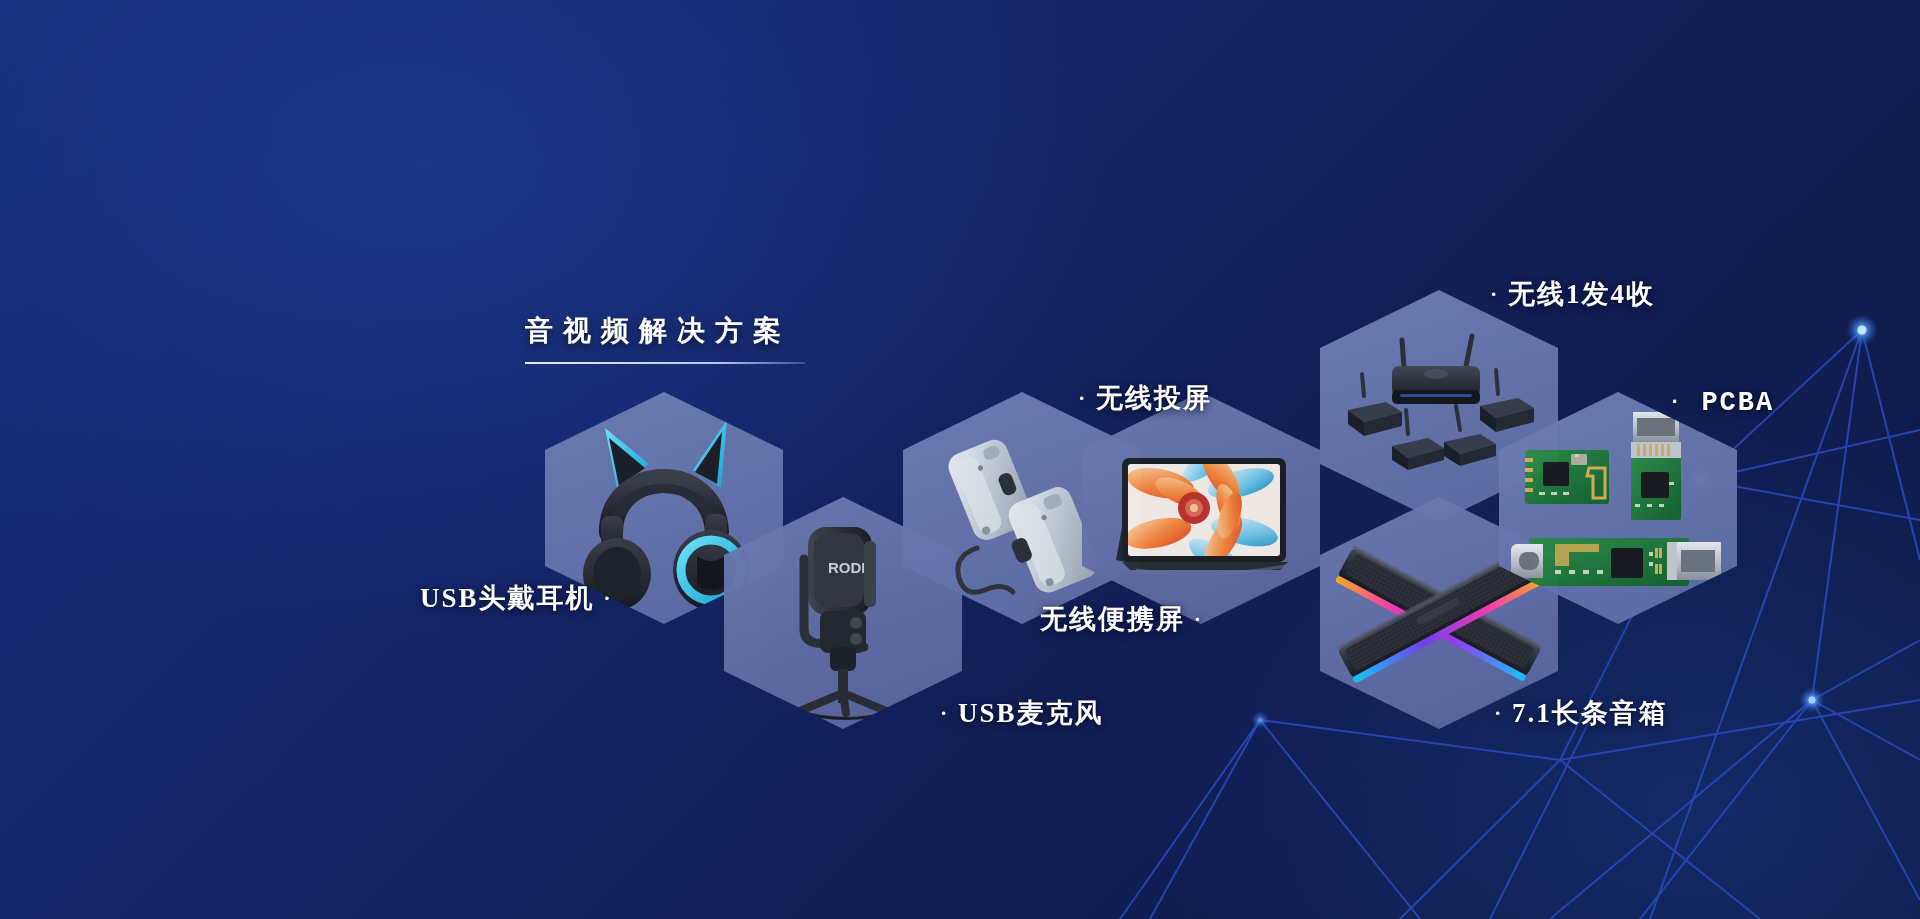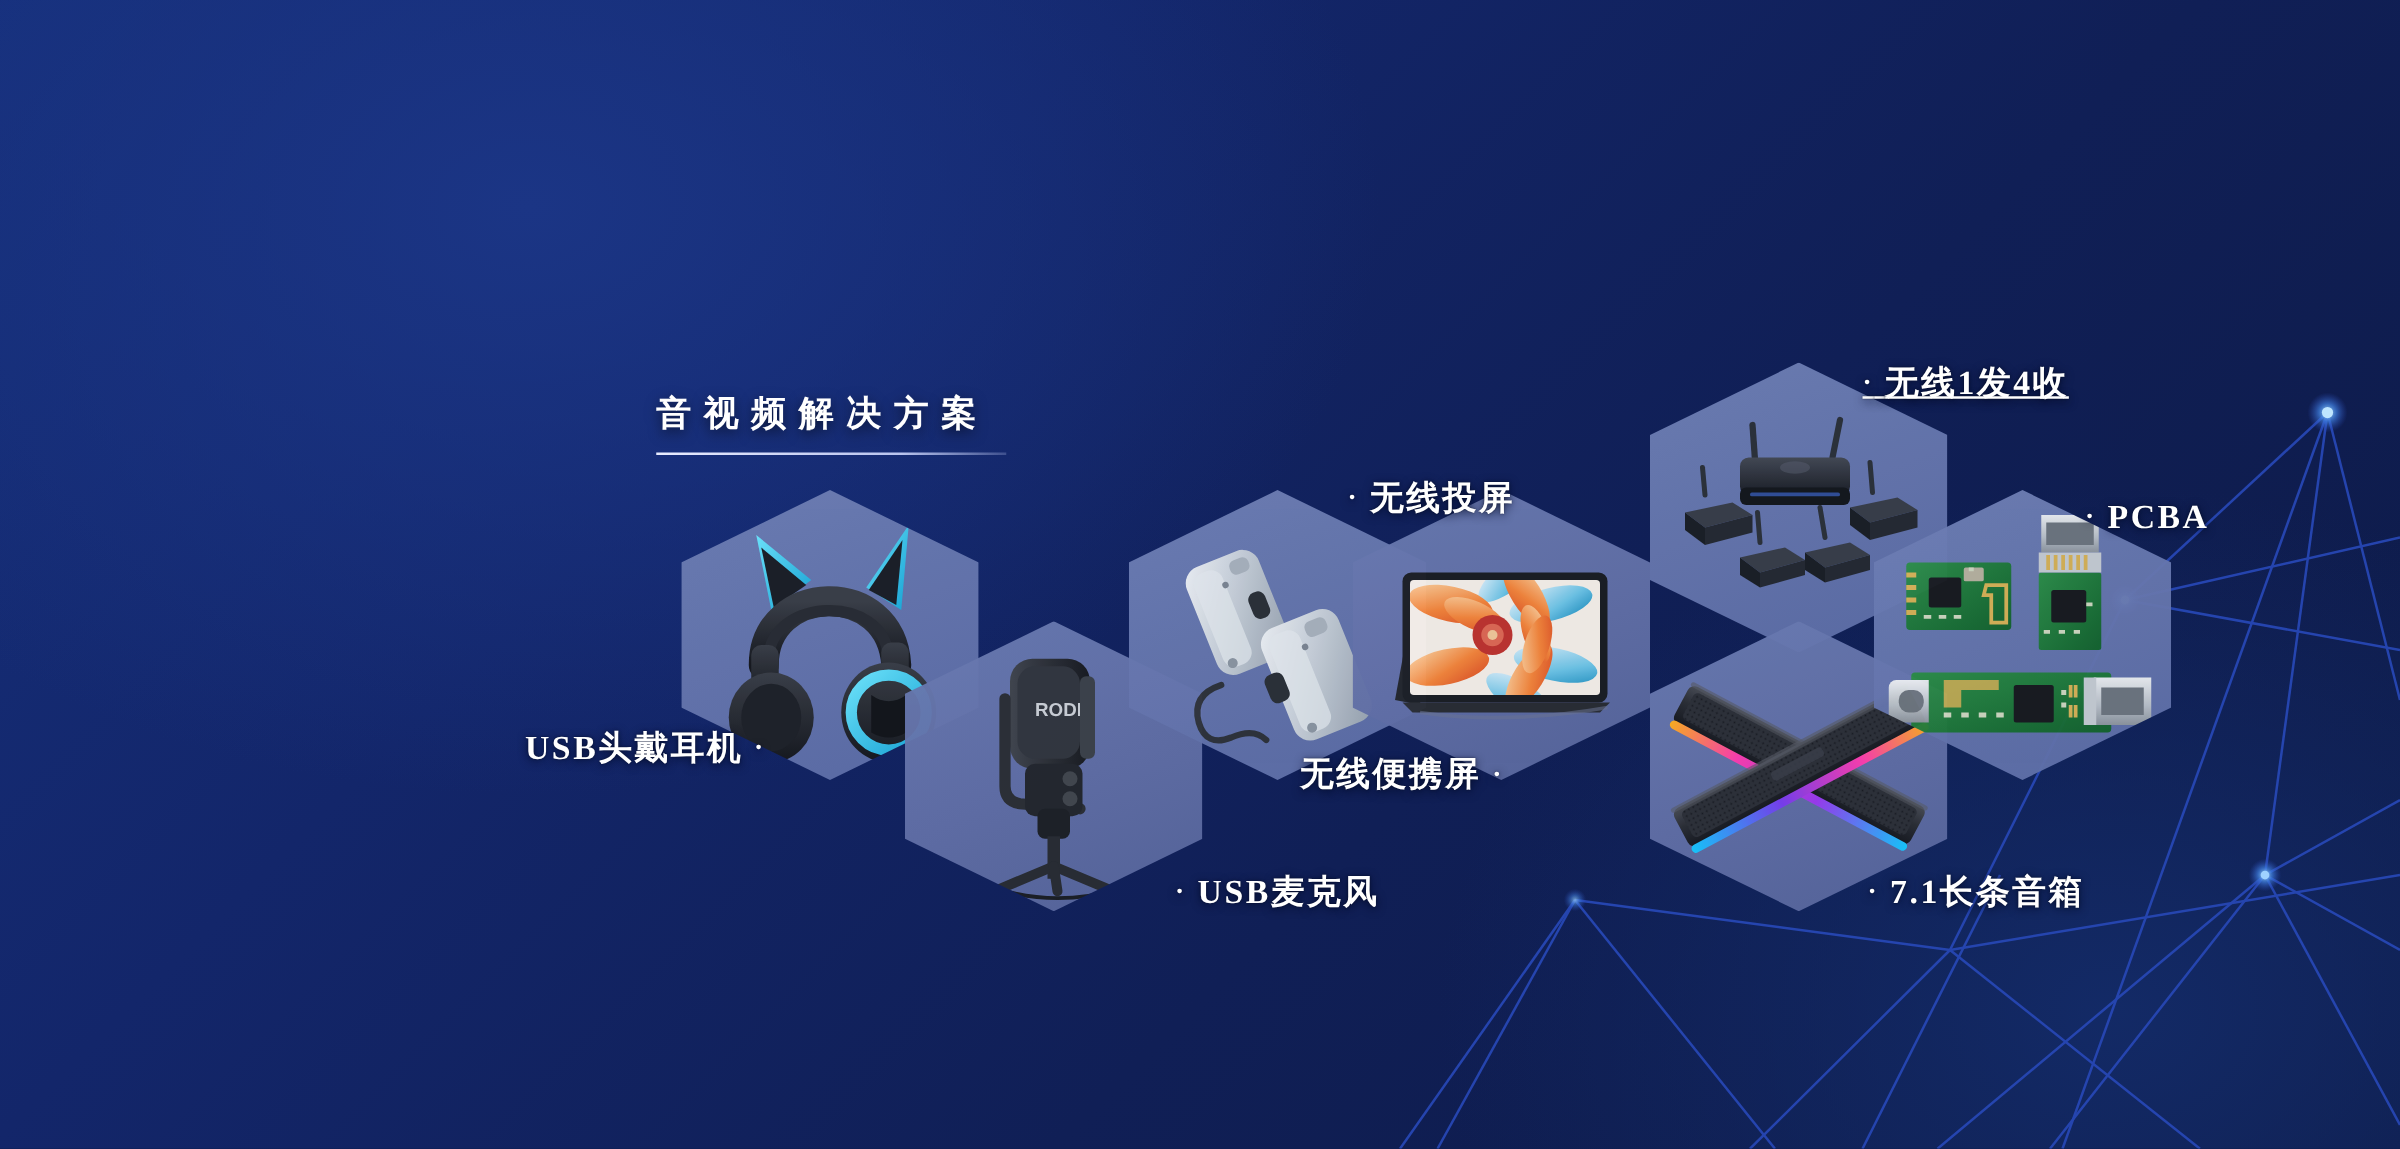--- a/index.html
+++ b/index.html
@@ -449,26 +449,26 @@
   <div class="lbl" style="left:1078px;top:380px;">
     <span class="dot">·</span>
     <span>无线投屏</span>
   </div>
 
   <div class="lbl" style="left:1040px;top:601px;">
     <span>无线便携屏</span>
     <span class="dot">·</span>
   </div>
 
-  <div class="lbl" style="left:1490px;top:288px;text-decoration:underline;">
+  <div class="lbl" style="left:1490px;top:276px;">
     <span class="dot">·</span>
     <span>无线1发4收</span>
   </div>
 
-  <div class="lbl" style="left:1668px;top:398px;">
+  <div class="lbl" style="left:1668px;top:388px;font-family:Liberation Mono, monospace;">
     <span class="dot">·</span>
     <span>PCBA</span>
   </div>
 
   <div class="lbl" style="left:1494px;top:695px;">
     <span class="dot">·</span>
     <span>7.1长条音箱</span>
   </div>
 
 </div>

